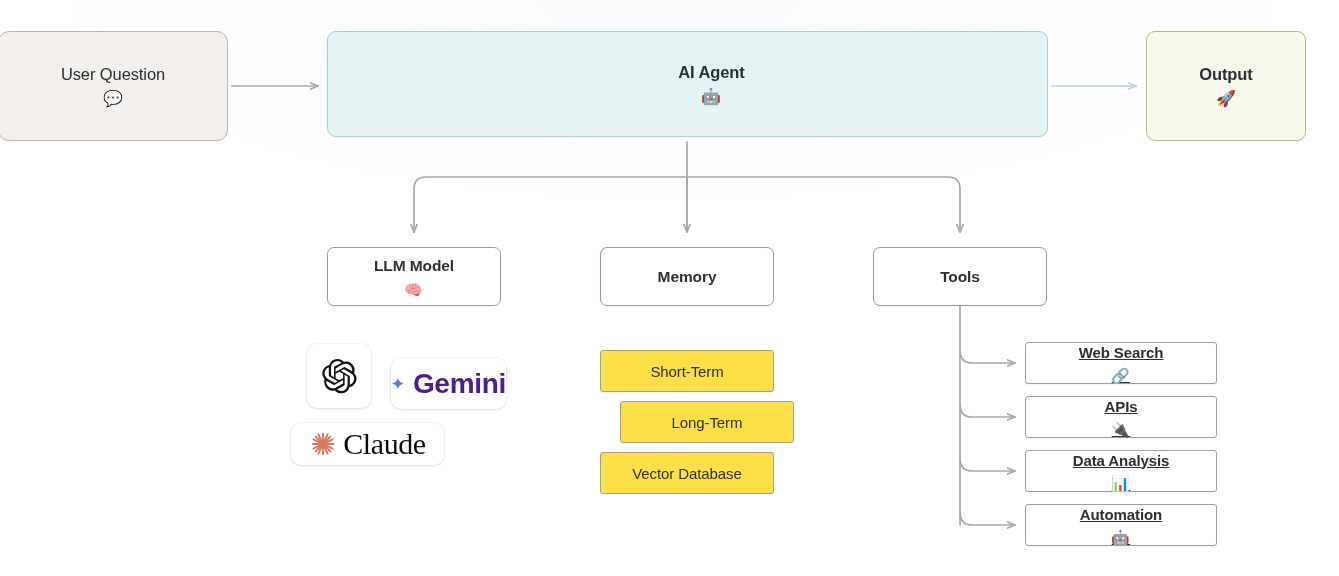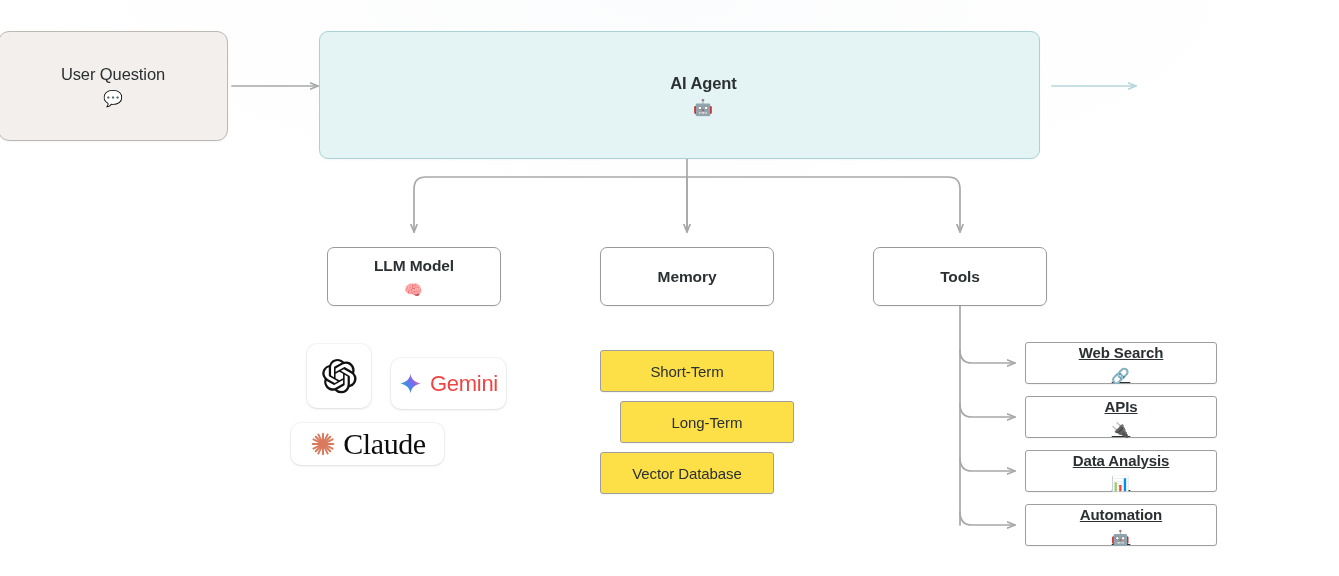--- a/index.html
+++ b/index.html
@@ -61,24 +61,24 @@
     background: #f2efec;
     border: 1.6px solid #bdb8b2;
     border-radius: 11px;
     font-size: 16.5px;
     font-weight: 400;
     box-shadow: 0 1px 2px rgba(0,0,0,0.04);
   }
 
   
   #node-agent {
-    left: 319px;
+    left: 327px;
     top: 31px;
     width: 721px;
-    height: 128px;
+    height: 106px;
     background: #e4f3f3;
     border: 1.6px solid #a9d2d6;
     border-radius: 9px;
     font-size: 16.5px;
     font-weight: 700;
     box-shadow: 0 1px 2px rgba(0,0,0,0.03);
     padding-left: 48px;
   }
 
   
@@ -149,23 +149,23 @@
     align-items: center;
     justify-content: center;
     box-shadow: 0 1px 3px rgba(0,0,0,0.10), 0 0 0 1px rgba(0,0,0,0.035);
   }
   #logo-openai { left: 307px; top: 344px; width: 64px;  height: 64px; }
   #logo-gemini { left: 391px; top: 358px; width: 115px; height: 51px; gap: 8px; }
   #logo-claude { left: 291px; top: 423px; width: 153px; height: 42px; gap: 6px; }
 
   .gemini-text {
     font-family: "Liberation Sans", sans-serif;
-    font-size: 22px;
-    font-weight: 400;
-    color: #ef4444;
+    font-size: 28px;
+    font-weight: 700;
+    color: #4c1d95;
     letter-spacing: -0.3px;
   }
   .claude-text {
     font-family: "Liberation Serif", serif;
     font-size: 30px;
     font-weight: 400;
     color: #0d0d0d;
     letter-spacing: -0.4px;
     line-height: 1;
   }
@@ -223,20 +223,26 @@
     </span>
   </div>
 
   <div class="node" id="node-agent">
     <span class="label">
       <span>AI Agent</span>
       <span class="emoji">🤖</span>
     </span>
   </div>
 
+  <div class="node" id="node-output">
+    <span class="label">
+      <span>Output</span>
+      <span class="emoji">🚀</span>
+    </span>
+  </div>
 
   <div class="node lvl2" id="node-llm">
     <span class="label">
       <span>LLM Model</span>
       <span class="emoji">🧠</span>
     </span>
   </div>
 
   <div class="node lvl2" id="node-memory">
     <span class="label">

